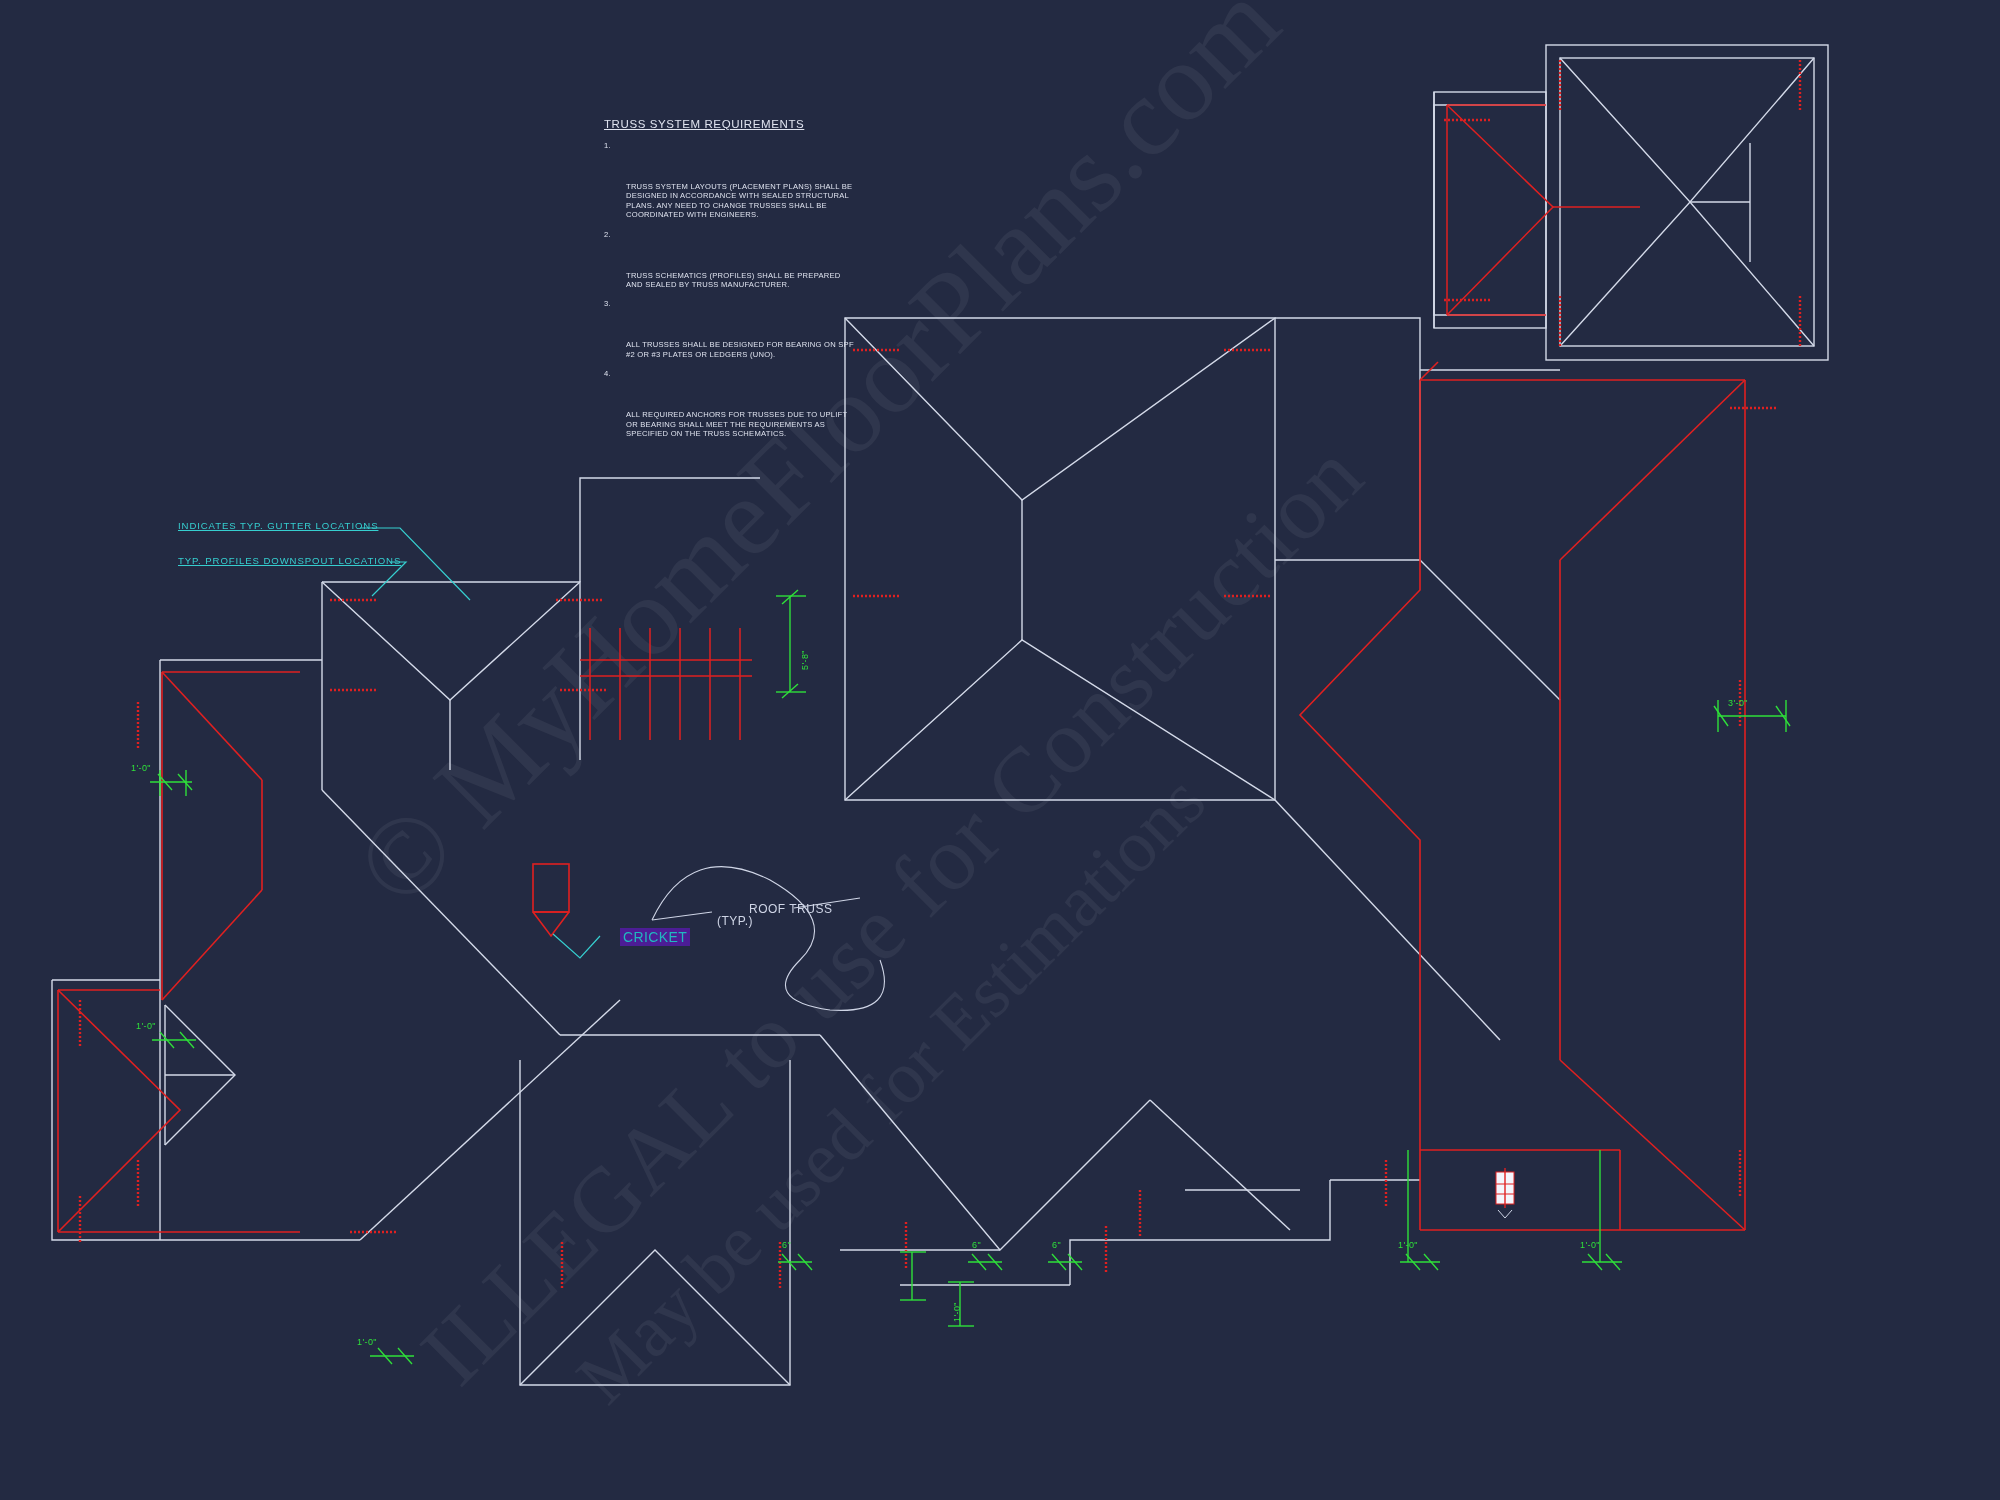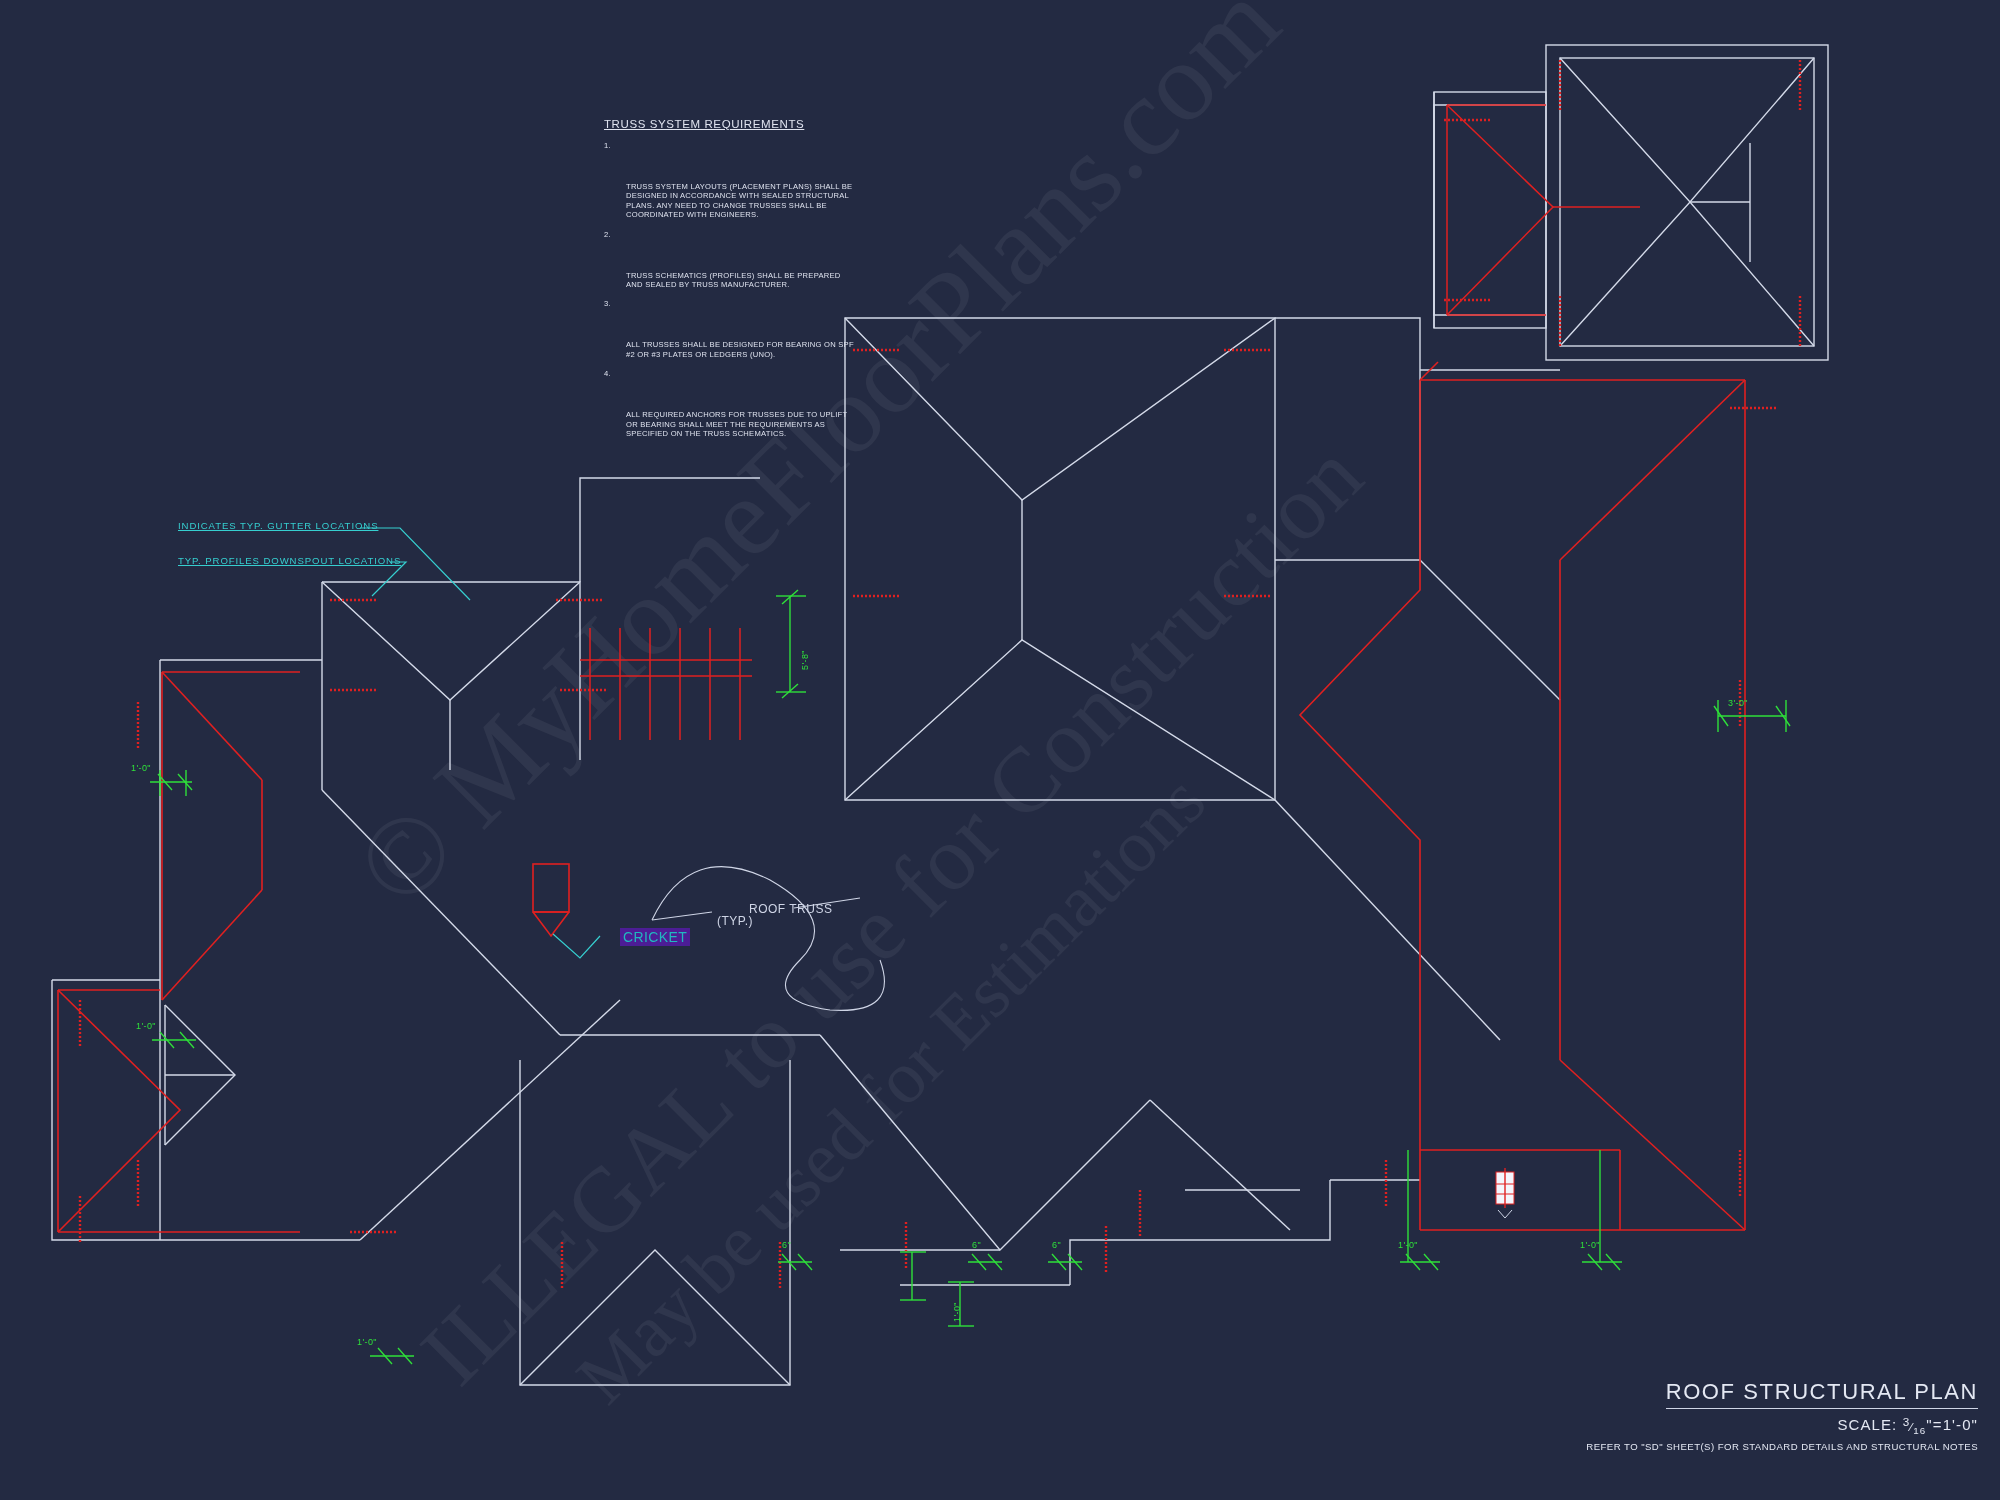--- a/index.html
+++ b/index.html
@@ -305,19 +305,14 @@
   <div class="gd" style="left:357px;top:1337px;">1'-0"</div>
   <div class="gd v" style="left:800px;top:670px;">5'-8"</div>
   <div class="gd" style="left:1728px;top:698px;">3'-0"</div>
   <div class="gd" style="left:782px;top:1240px;">6"</div>
   <div class="gd" style="left:972px;top:1240px;">6"</div>
   <div class="gd" style="left:1052px;top:1240px;">6"</div>
   <div class="gd v" style="left:952px;top:1322px;">1'-0"</div>
   <div class="gd" style="left:1398px;top:1240px;">1'-0"</div>
   <div class="gd" style="left:1580px;top:1240px;">1'-0"</div>
 
-  <div id="titleblk">
-    <div class="t1">ROOF STRUCTURAL PLAN</div>
-    <div class="t2"><span>SCALE:  </span><span class="frac"><sup>3</sup>⁄<sub>16</sub></span><span>"=1'-0"</span></div>
-    <div class="t3">REFER TO "SD" SHEET(S) FOR STANDARD DETAILS AND STRUCTURAL NOTES</div>
-  </div>
 
 </div>
 
 </body></html>

